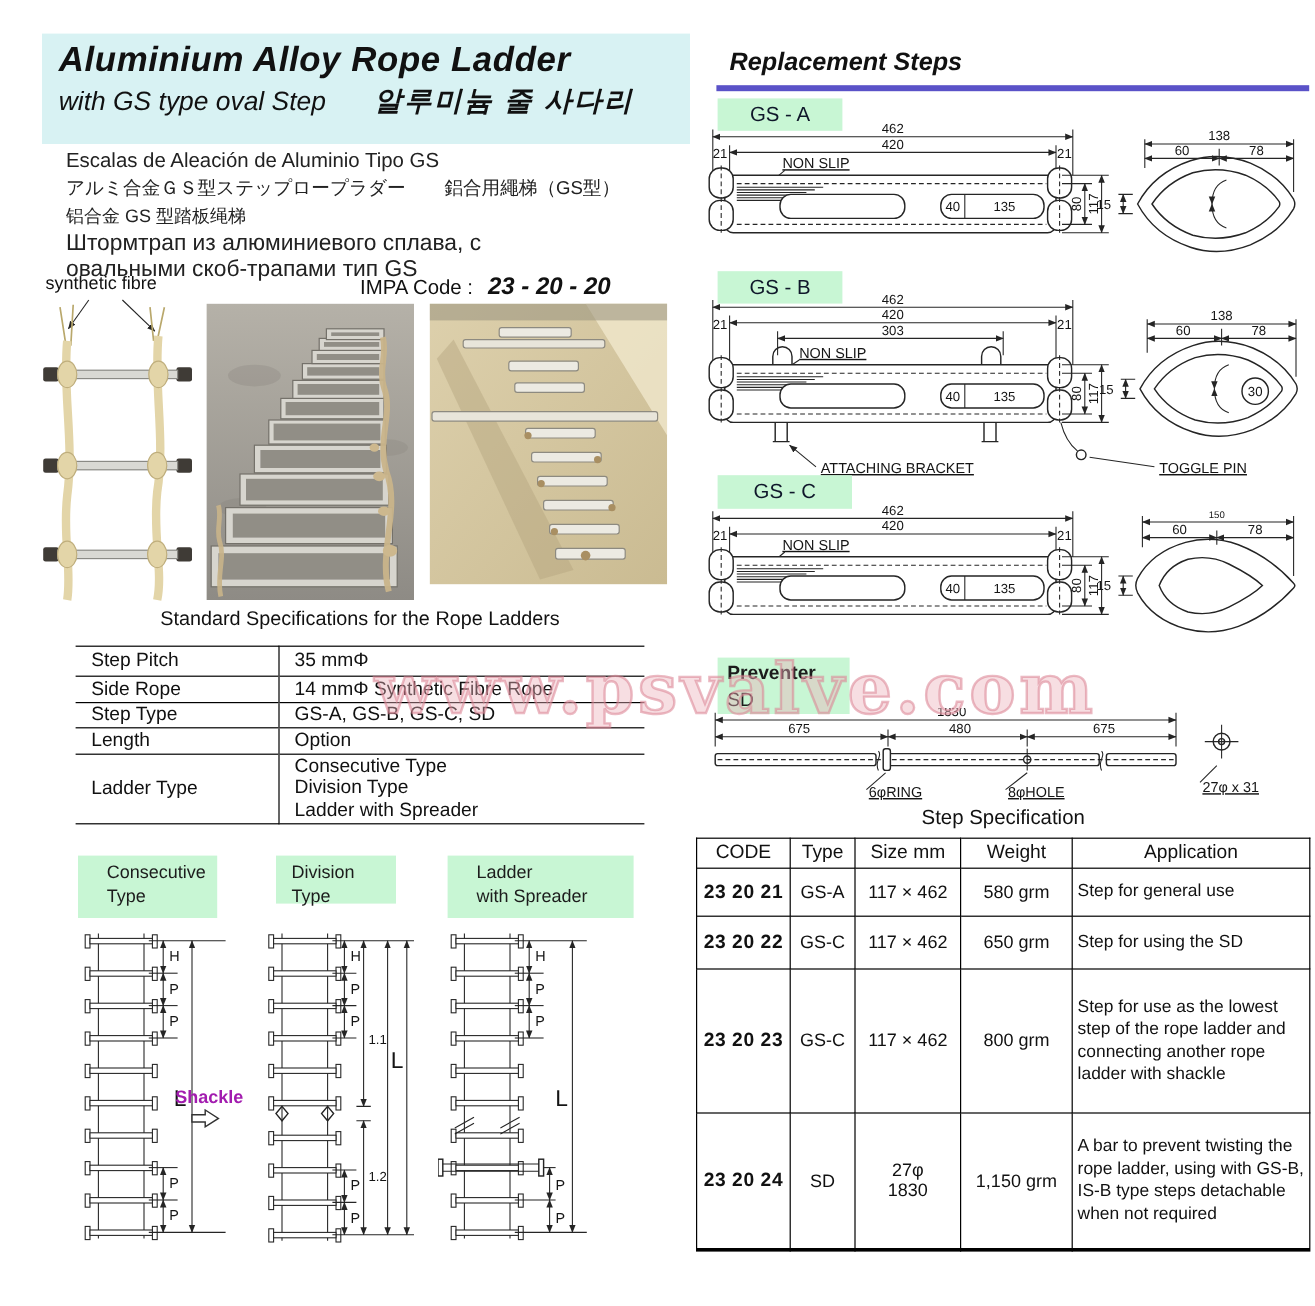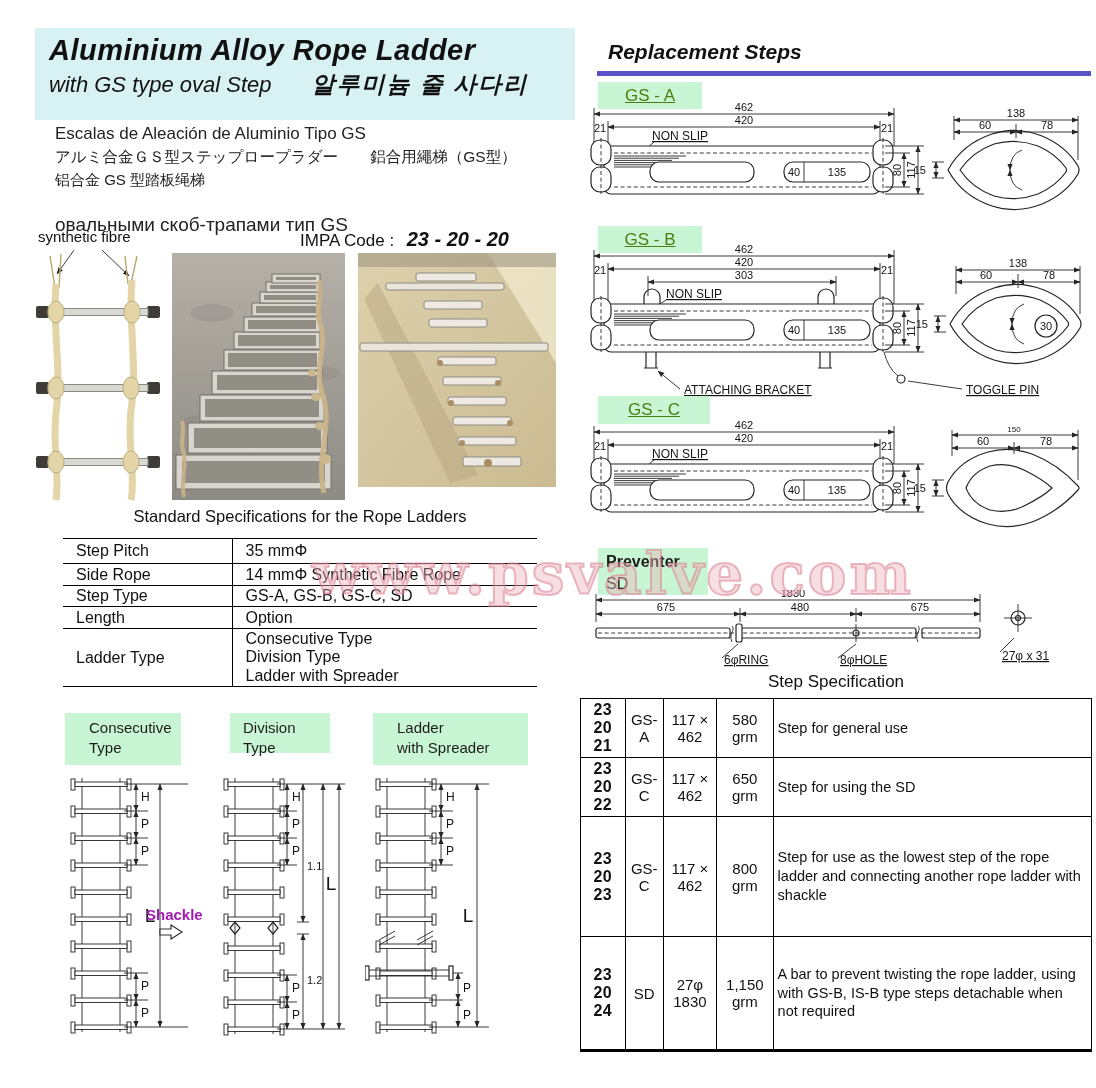--- a/index.html
+++ b/index.html
@@ -18,21 +18,21 @@
   .dt  { font-size:11px; text-anchor:middle; }
   .dtS { font-size:8px; text-anchor:middle; }
   .dtA { text-anchor:start; }
   .dtU { text-decoration:underline; }
   .dt12 { font-size:12px; }
   .bigL { font-size:19px; text-anchor:middle; }
   .title-block { background:#d8f2f3; padding:6px 14px 8px 14px; }
   .title-main { font-size:29px; font-weight:bold; font-style:italic; letter-spacing:.5px; }
   .title-sub  { font-size:22px; font-weight:normal; font-style:italic; }
   .title-kr   { font-size:23px; font-weight:bold; font-style:italic; letter-spacing:2px; }
-  .glabel { background:#c8f6d4; display:flex; align-items:center; justify-content:center; font-size:17px; color:#4d7c0f;text-decoration:underline; }
+  .glabel { background:#c8f6d4; display:flex; align-items:center; justify-content:center; font-size:17px; color:#0f172a; }
   .glabel2 { background:#c8f6d4; font-size:15px; line-height:1.35; padding:5px 24px; color:#1c1c1c; }
   .sect-title { font-size:16.5px; text-align:center; }
   table { border-collapse:collapse; }
   
   .spec tr td { border-top:1.4px solid #000; font-size:16px; vertical-align:middle; padding:1px 0 1px 13px; }
   .spec tr:last-child td { border-bottom:1.6px solid #000; }
   .spec td.lbl { border-right:1.4px solid #000; padding-left:13px; }
   
   .sstep td, .sstep th { border:1.4px solid #000; font-weight:normal; }
   .sstep th { font-size:16px; padding:2px; }
@@ -66,20 +66,21 @@
       <span class="title-kr">알루미늄 줄 사다리</span>
     </div>
   </div>
 
   <div class="abs mult" style="left:55px; top:124px; font-size:17px;">Escalas de Aleación de Aluminio Tipo GS</div>
   <div class="abs mult" style="left:55px; top:147px; font-size:15.5px;">
     <span>アルミ合金ＧＳ型ステップロープラダー</span>
     <span style="margin-left:28px;">鋁合用繩梯（GS型）</span>
   </div>
   <div class="abs mult" style="left:55px; top:171px; font-size:15px;">铝合金 GS 型踏板绳梯</div>
+  <div class="abs mult" style="left:55px; top:192px; font-size:19px;">Штормтрап из алюминиевого сплава, с</div>
   <div class="abs mult" style="left:55px; top:214px; font-size:19px;">овальными скоб-трапами тип GS</div>
 
   <div class="abs" style="left:38px; top:228px; font-size:15px;">synthetic fibre</div>
   <div class="abs" style="left:300px; top:228px;">
     <span style="font-size:17px;">IMPA Code :</span>
     <span style="font-size:20px; font-weight:bold; font-style:italic; margin-left:8px;">23 - 20 - 20</span>
   </div>
 
   <svg class="abs" style="left:28px; top:248px;" width="142" height="254" viewBox="0 0 142 254">
     <line class="thin dimE" x1="46" y1="2" x2="29" y2="26"></line>
@@ -676,20 +677,27 @@
       <line class="thin" x1="416" y1="28" x2="444" y2="28"></line>
       <line class="thin" x1="430" y1="14" x2="430" y2="42"></line>
     </g>
     <line class="thin" x1="426" y1="48" x2="412" y2="62"></line>
     <text class="dt dt12 dtA dtU" x="414" y="70">27φ x 31</text>
   </svg>
 
   <div class="abs sect-title" style="left:580px; top:672px; width:512px; font-size:17px;">Step Specification</div>
   <table class="abs sstep" style="left:580px; top:698px; width:512px;">
     <tbody>
+        <tr style="height:25px;">
+      <th style="width:78px;">CODE</th>
+      <th style="width:54px;">Type</th>
+      <th style="width:88px;">Size mm</th>
+      <th style="width:93px;">Weight</th>
+      <th>Application</th>
+    </tr>
     <tr style="height:40px;">
       <td class="code">23 20 21</td>
       <td>GS-A</td>
       <td>117 × 462</td>
       <td>580 grm</td>
       <td class="app">Step for general use</td>
     </tr>
     <tr style="height:44px;">
       <td class="code">23 20 22</td>
       <td>GS-C</td>

